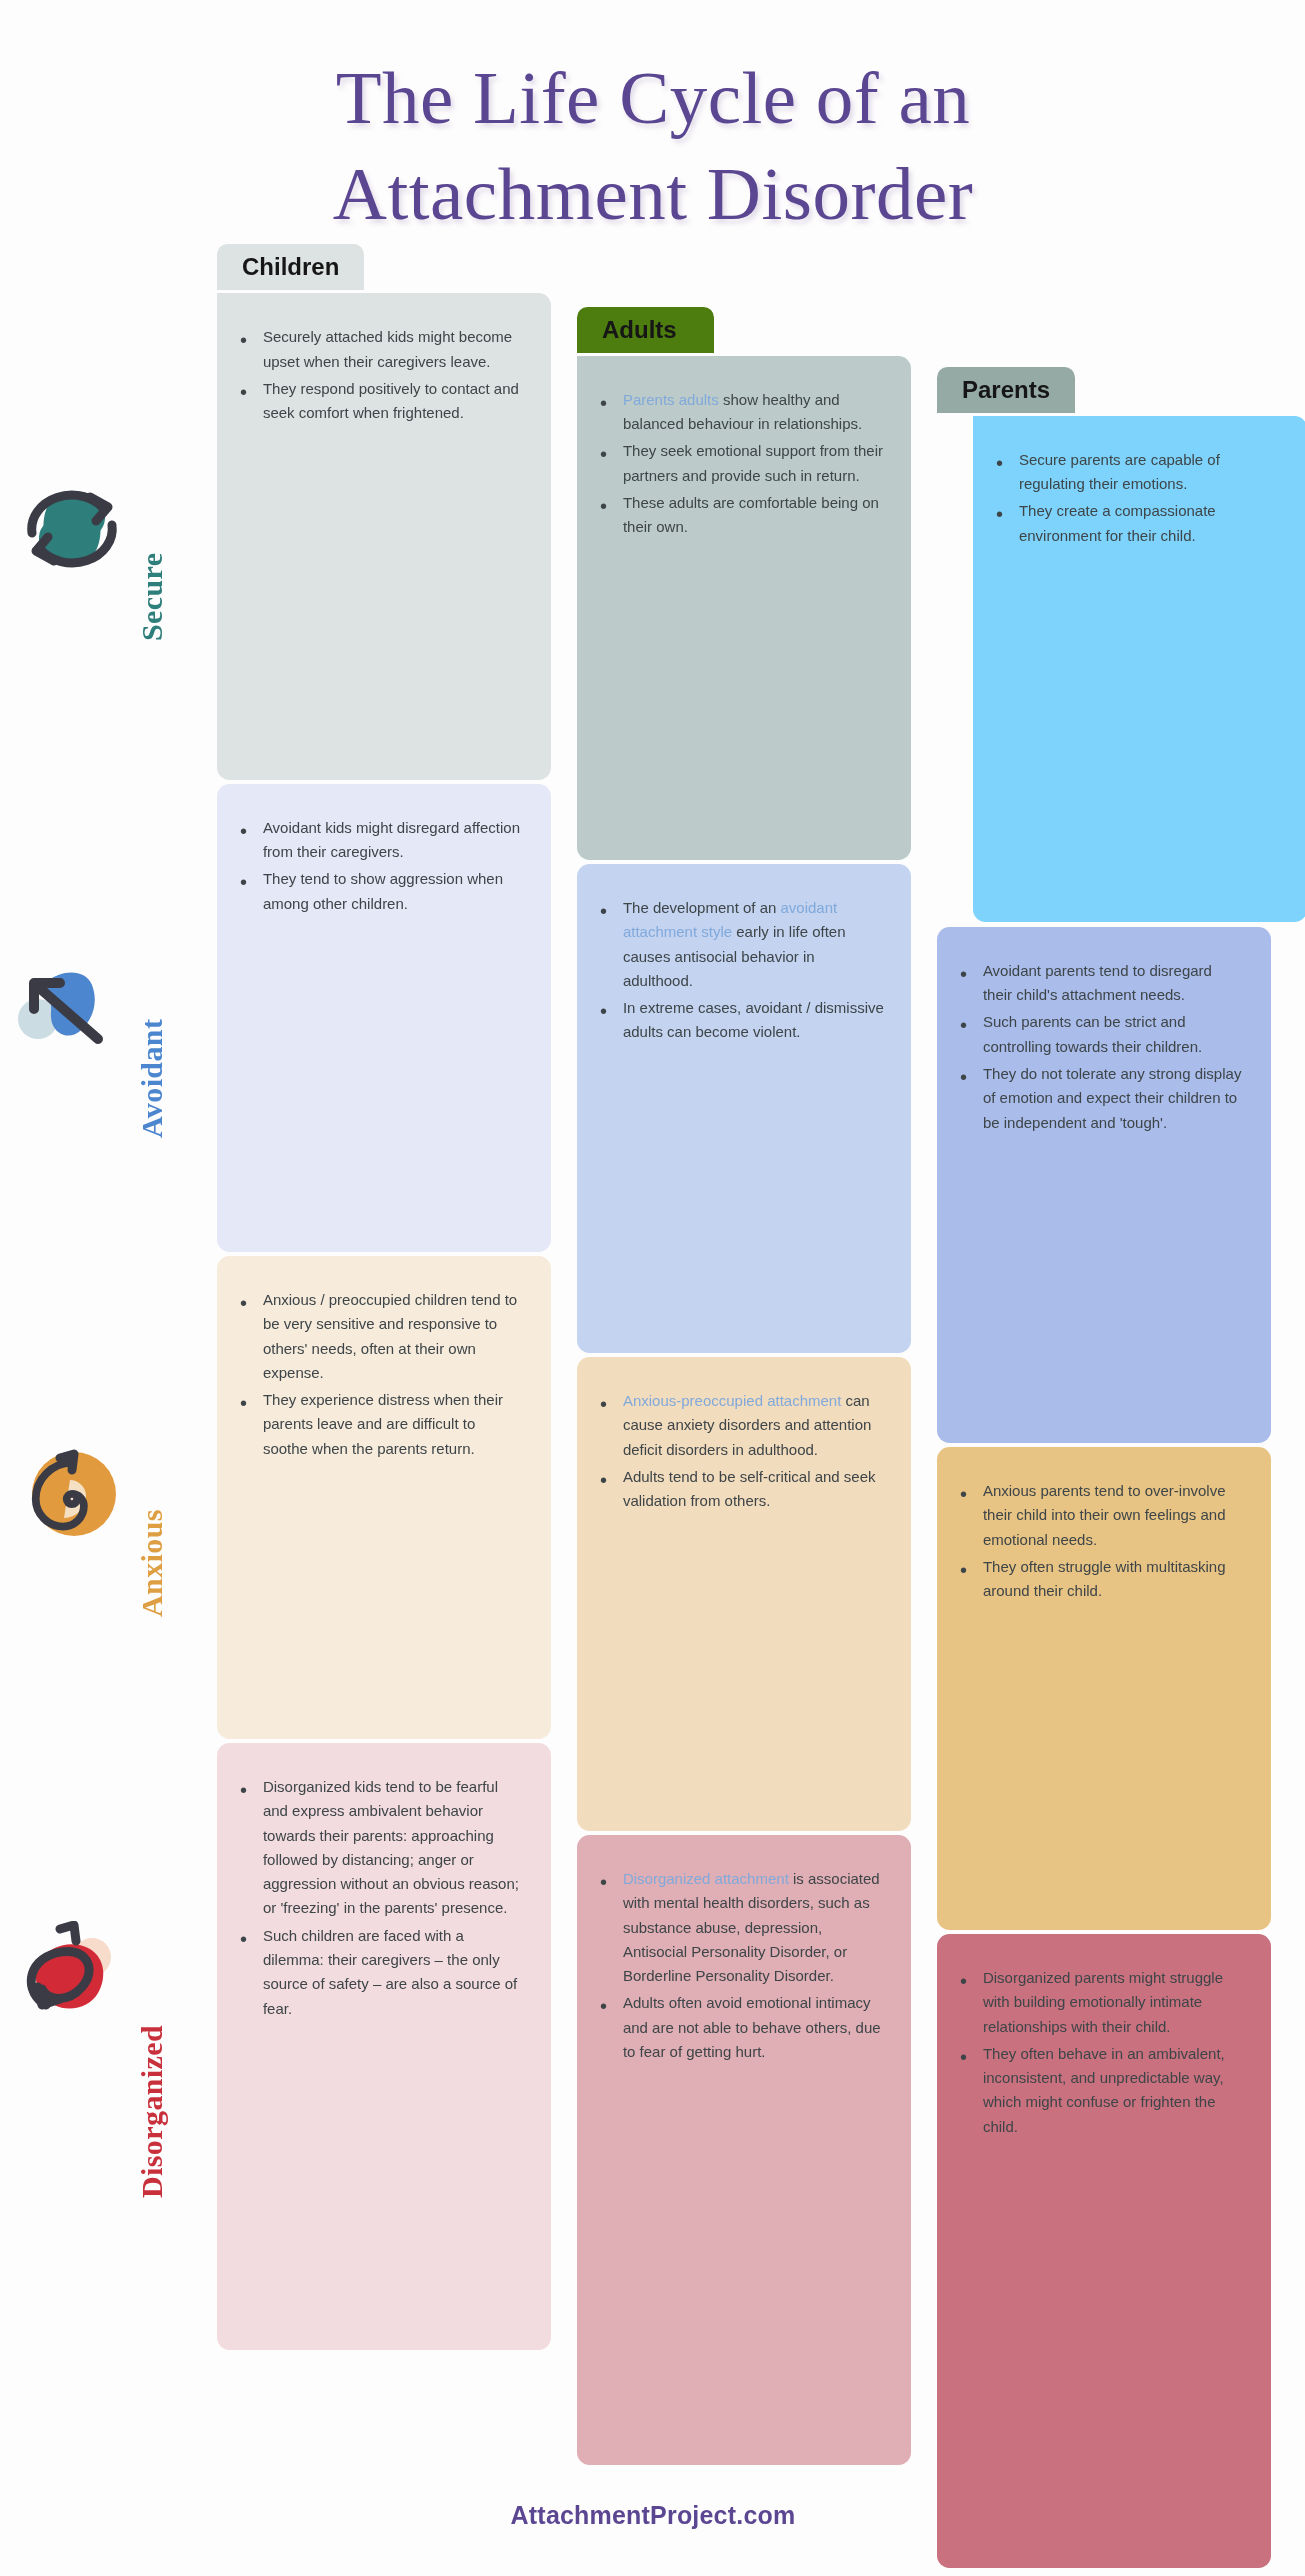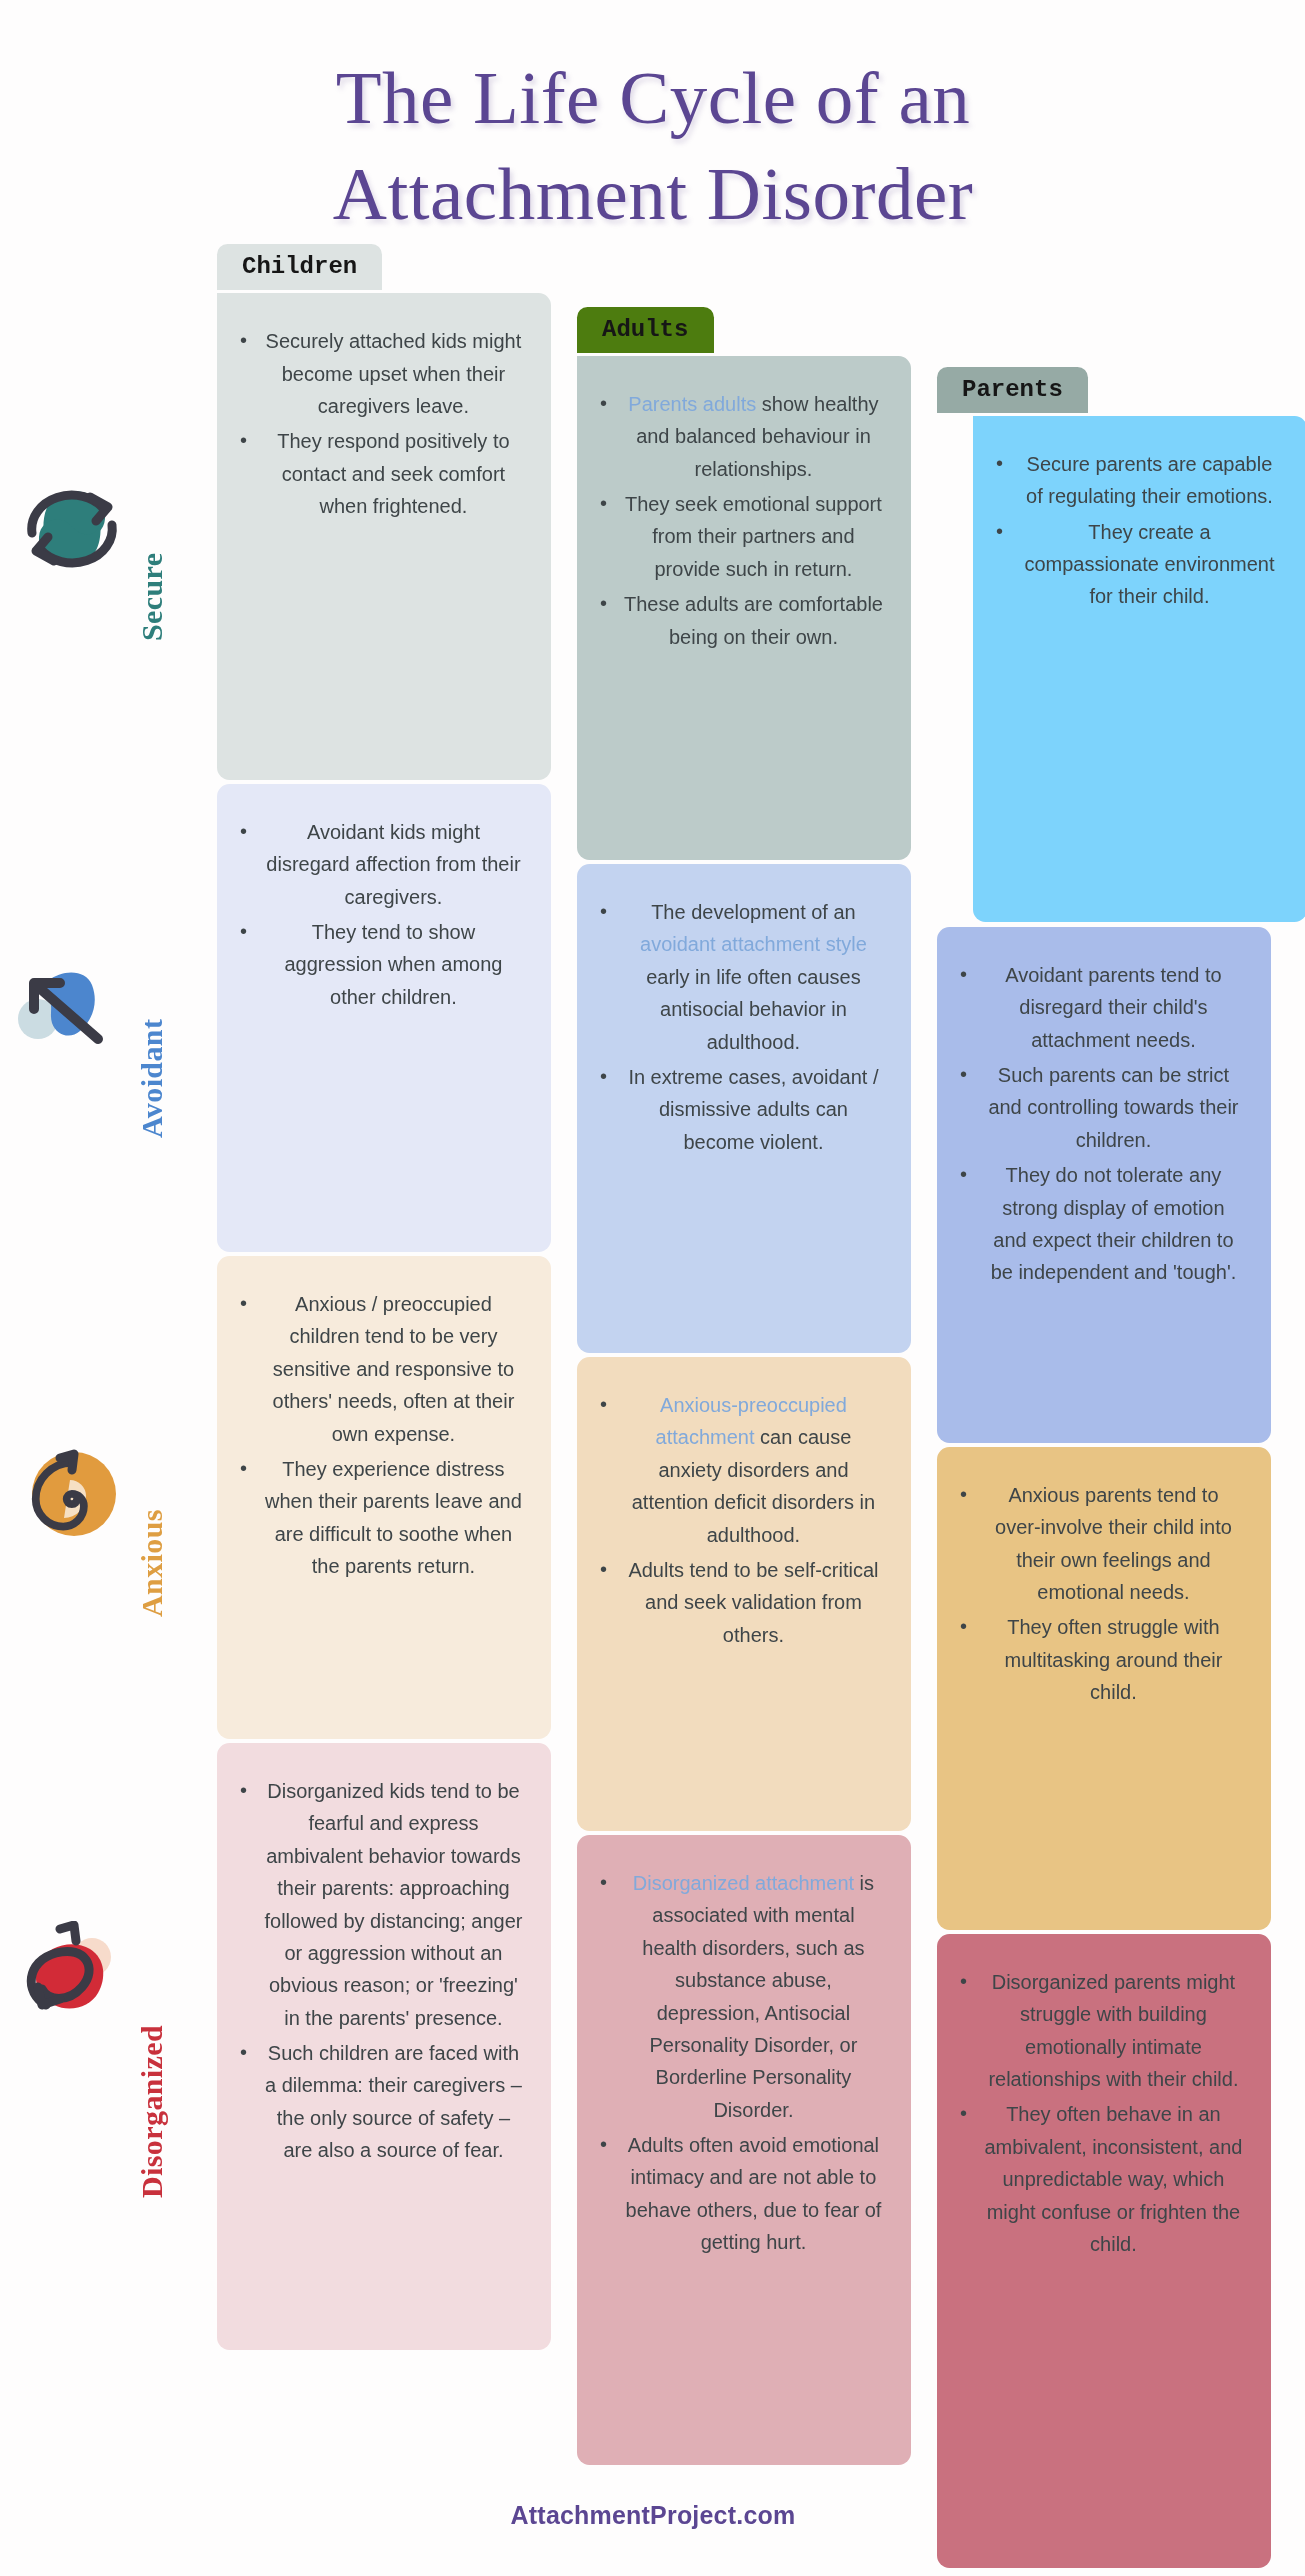--- a/index.html
+++ b/index.html
@@ -57,21 +57,21 @@
     white-space: nowrap;
     margin-left: 3.8px;
   }
 
   .tab {
     position: absolute;
     top: 0; left: 0;
     min-width: 137px;
     padding: 10.5px 25px 11.5px 25px;
     border-radius: 10.5px 10.5px 0 0;
-    font-family: Liberation Mono, monospace;
+    font-family: Liberation Sans, sans-serif;
     font-weight: bold;
     font-size: 24px;
     color: #161616;
     line-height: 1;
   }
 
   .card {
     position: absolute;
     left: 0;
     width: 334px;
@@ -79,26 +79,25 @@
     padding: 32px 27px 29px 21px;
   }
   .card.has-tab { border-top-left-radius: 0; }
 
   ul.bullets {
     margin: 0; padding: 0 0 0 23px;
     list-style: none;
   }
   ul.bullets li {
     position: relative;
-    font-size: 20px;
+    font-size: 15px;
     line-height: 1.62;
     color: #3E4548;
     margin-bottom: 2.9px;
     padding-left: 1.9px;
-    text-align: center;
   }
   ul.bullets li::before {
     content: "•";
     position: absolute;
     left: -21px;
     top: -1px;
     font-size: 20px;
     color: #3E4548;
   }
   .lk { color: #81A9DB; }

